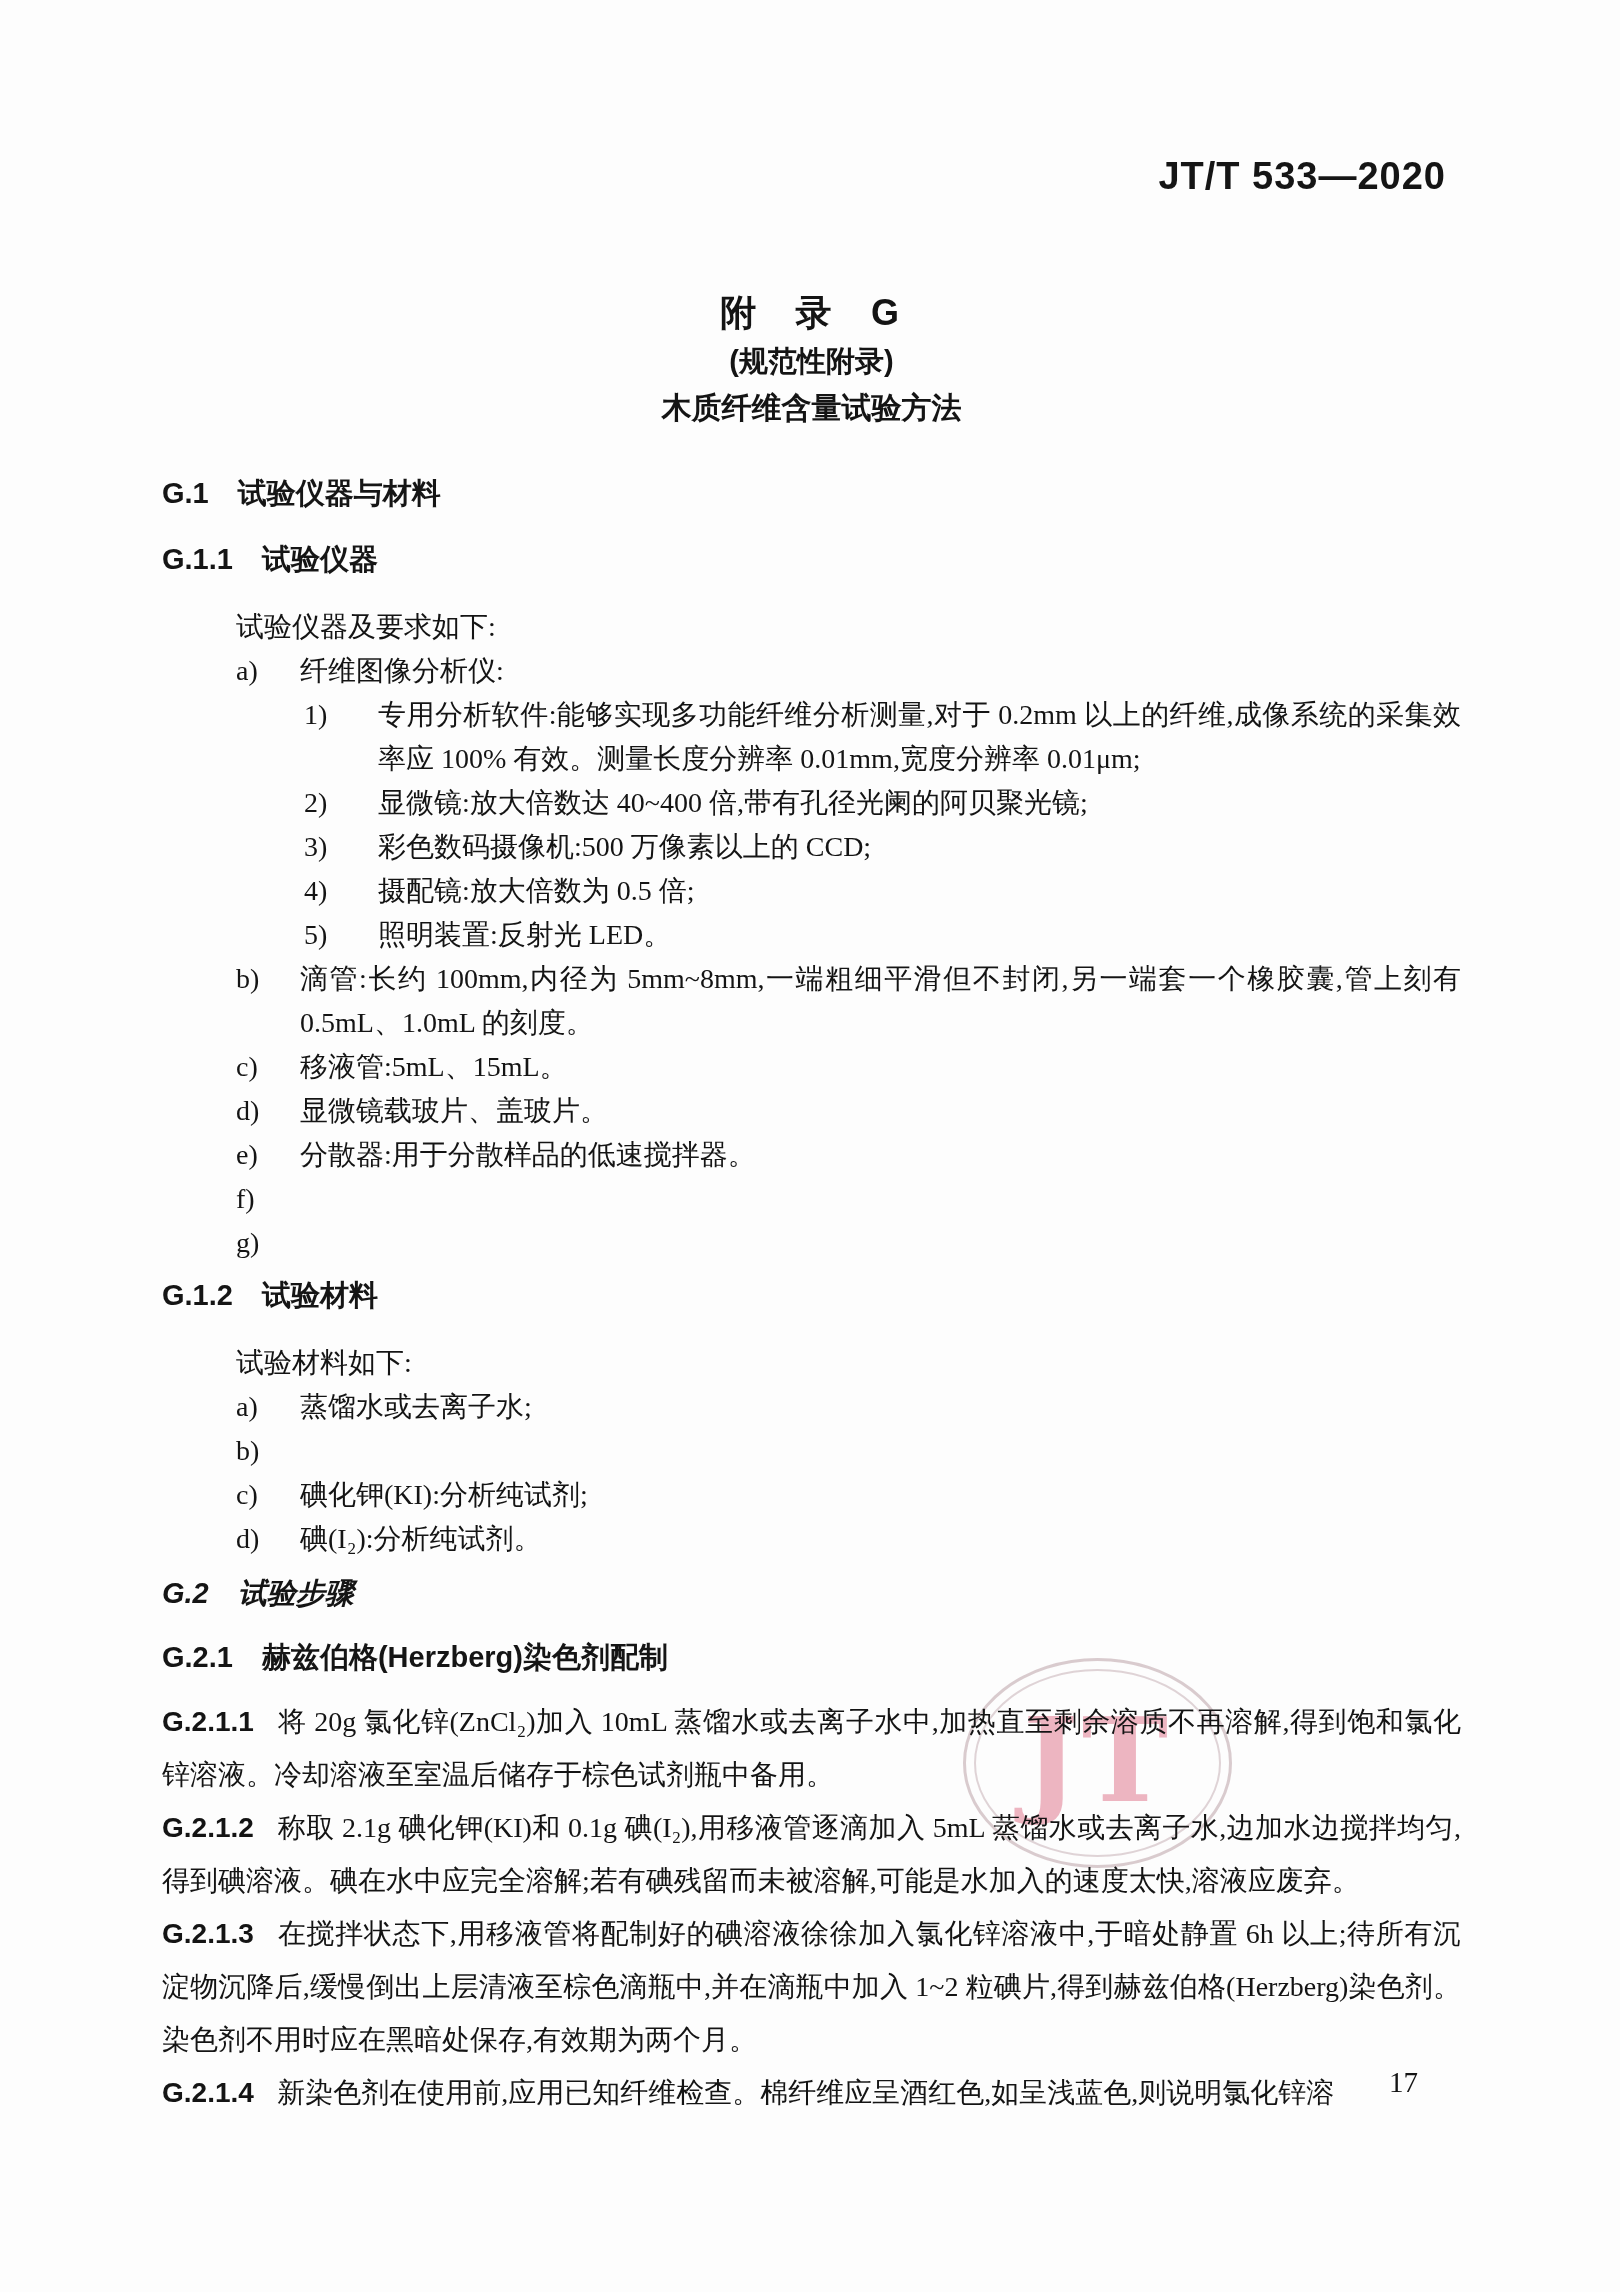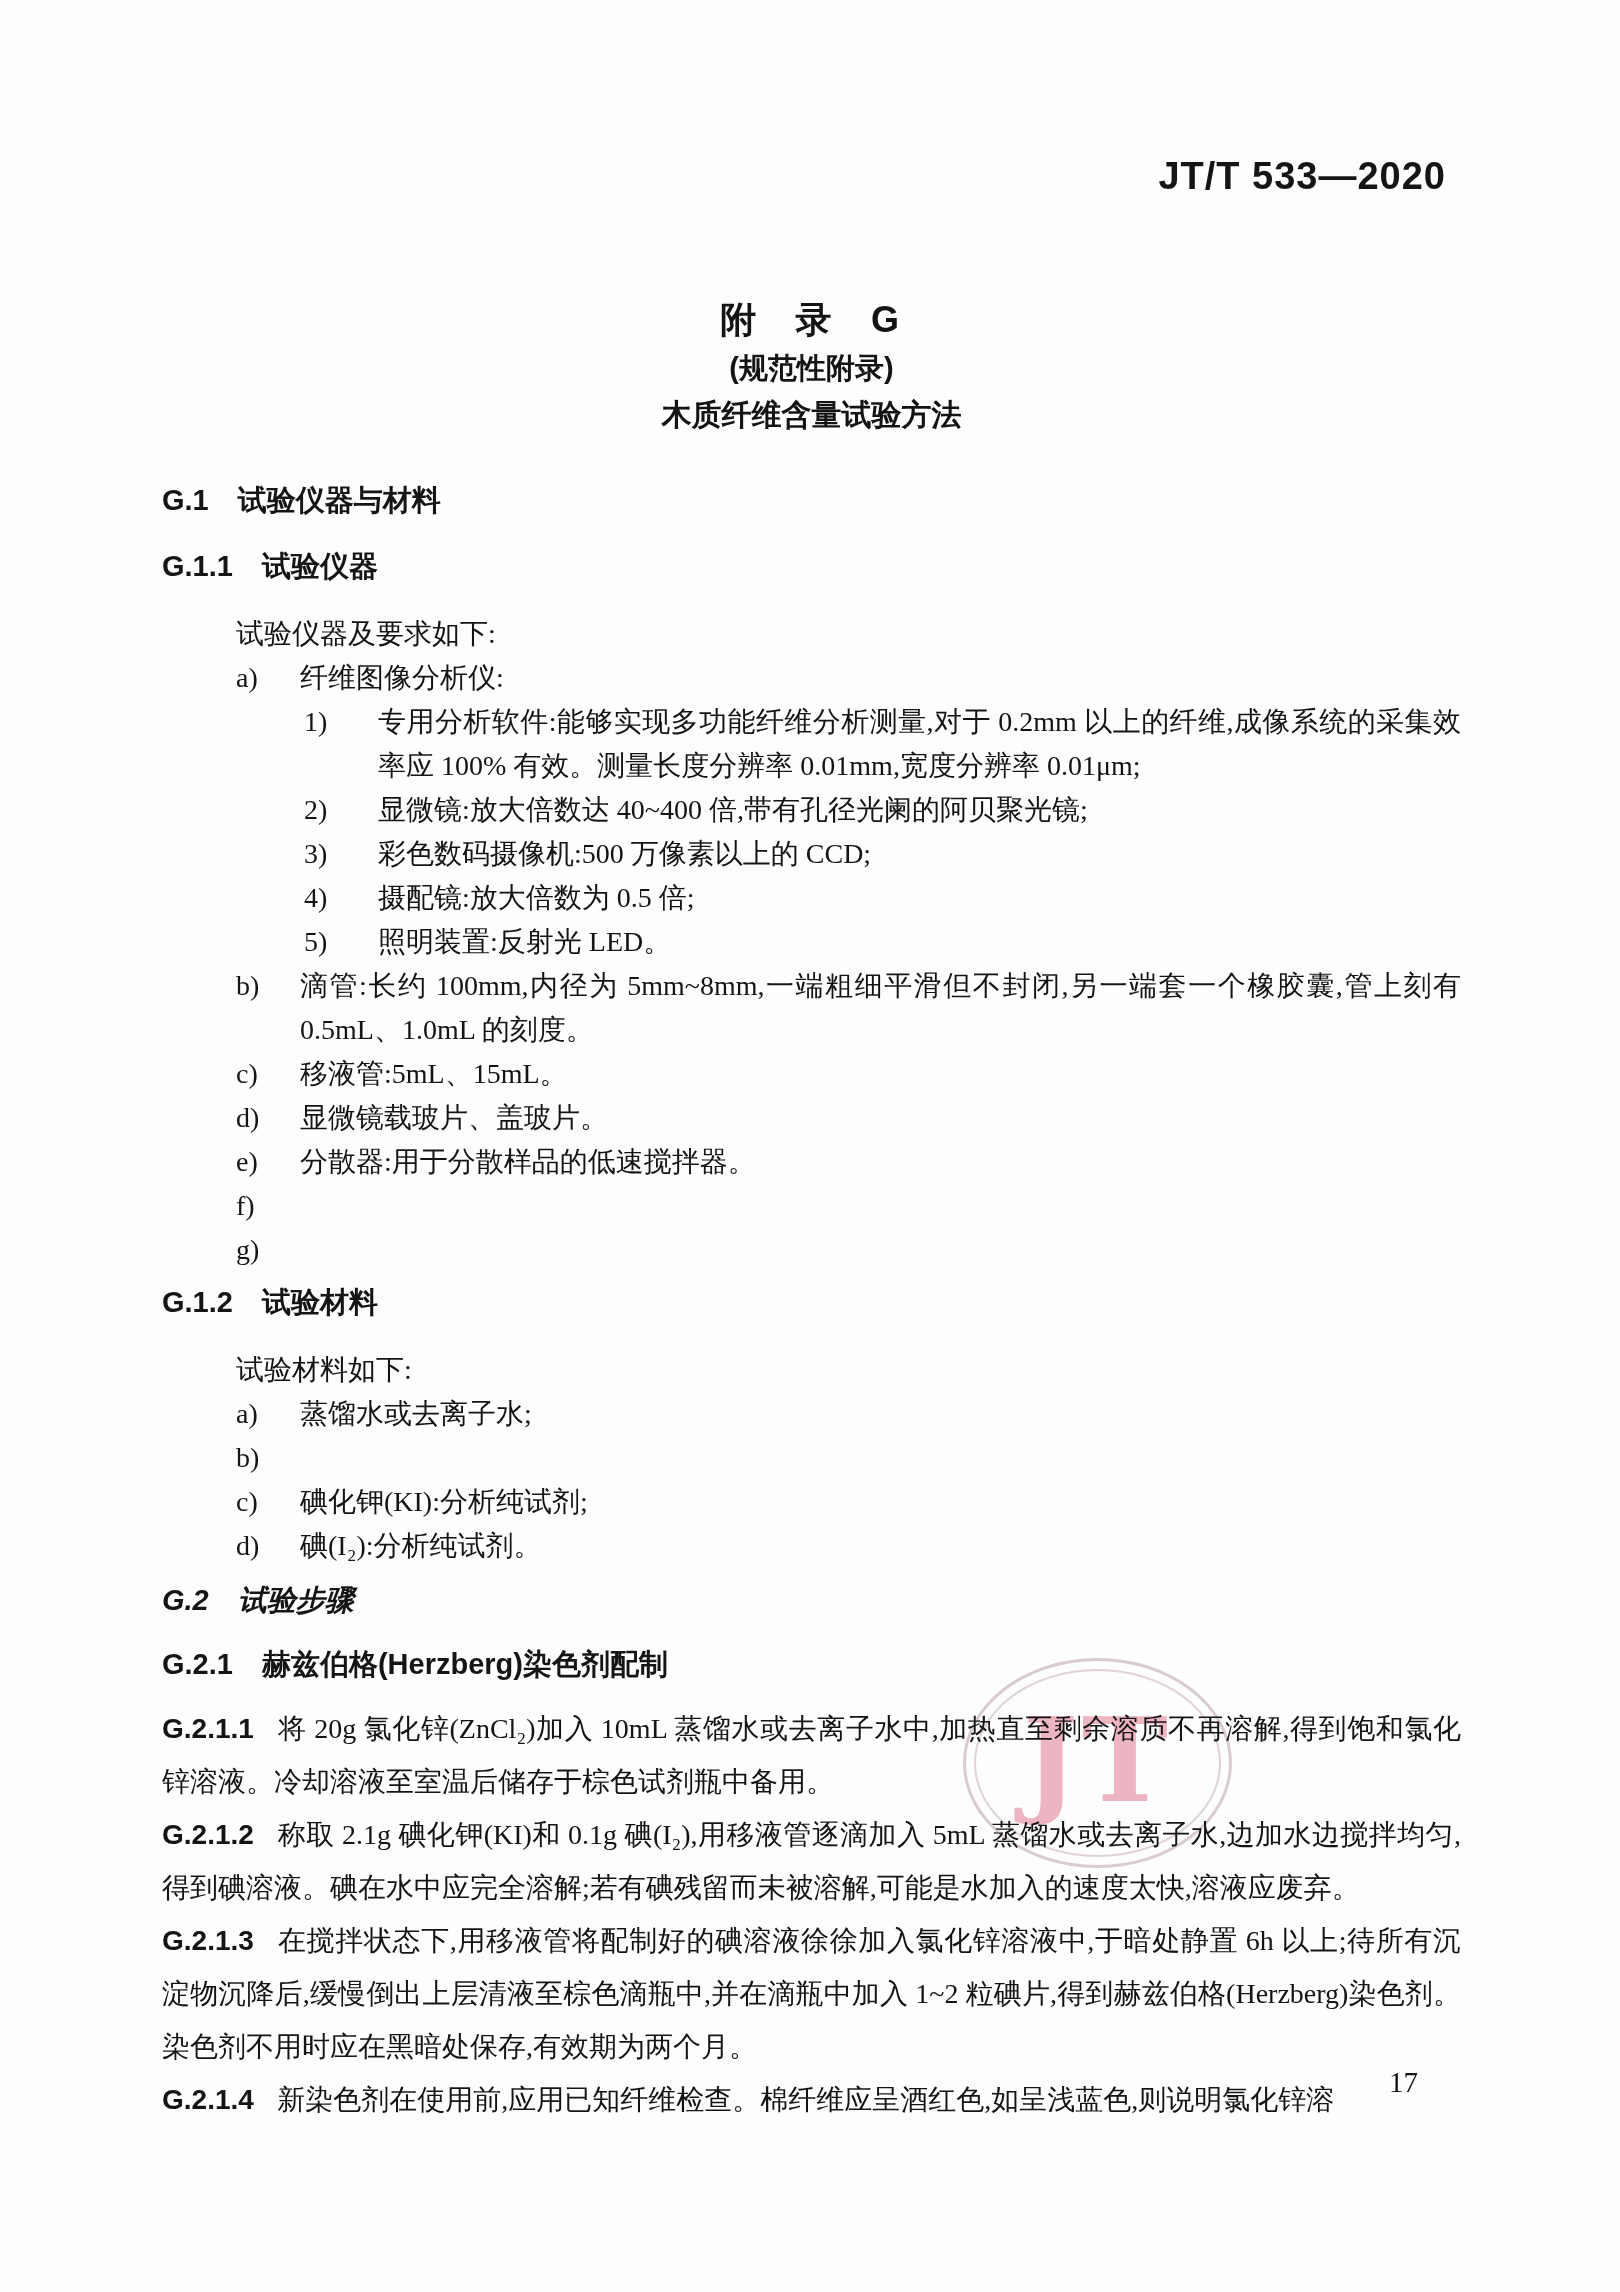--- a/index.html
+++ b/index.html
@@ -22,21 +22,21 @@
     position:absolute; inset:0; display:flex; align-items:center; justify-content:center;
     font-family:"DejaVu Serif","Liberation Serif",serif; font-weight:bold;
     font-size:116px; letter-spacing:3.9px; color:rgba(233,162,177,0.80);
     padding-bottom:5.9px;
   }
 
   .header { position:absolute; top:155px; right:174px; z-index:2;
     font-family:"Liberation Sans","DejaVu Sans",sans-serif;
     font-size:38px; font-weight:bold; letter-spacing:1px; color:#151515; }
 
-  .content { position:absolute; left:162px; top:7px; width:1299px; z-index:1; }
+  .content { position:absolute; left:162px; top:0; width:1299px; z-index:1; }
 
   .title-block { text-align:center; font-family:"Liberation Sans","DejaVu Sans",sans-serif; font-weight:bold; }
   .t1 { margin-top:291px; font-size:36px; line-height:43px; word-spacing:21.6px; letter-spacing:3.9px; }
   .t2 { margin-top:9.8px; font-size:29px; line-height:35px; }
   .t3 { margin-top:9.8px; font-size:30px; line-height:37px; }
 
   h3.sec, h4.sec {
     margin:0; font-family:"Liberation Sans","DejaVu Sans",sans-serif;
     font-weight:bold; font-size:29px; line-height:37px; color:#151515;
   }

